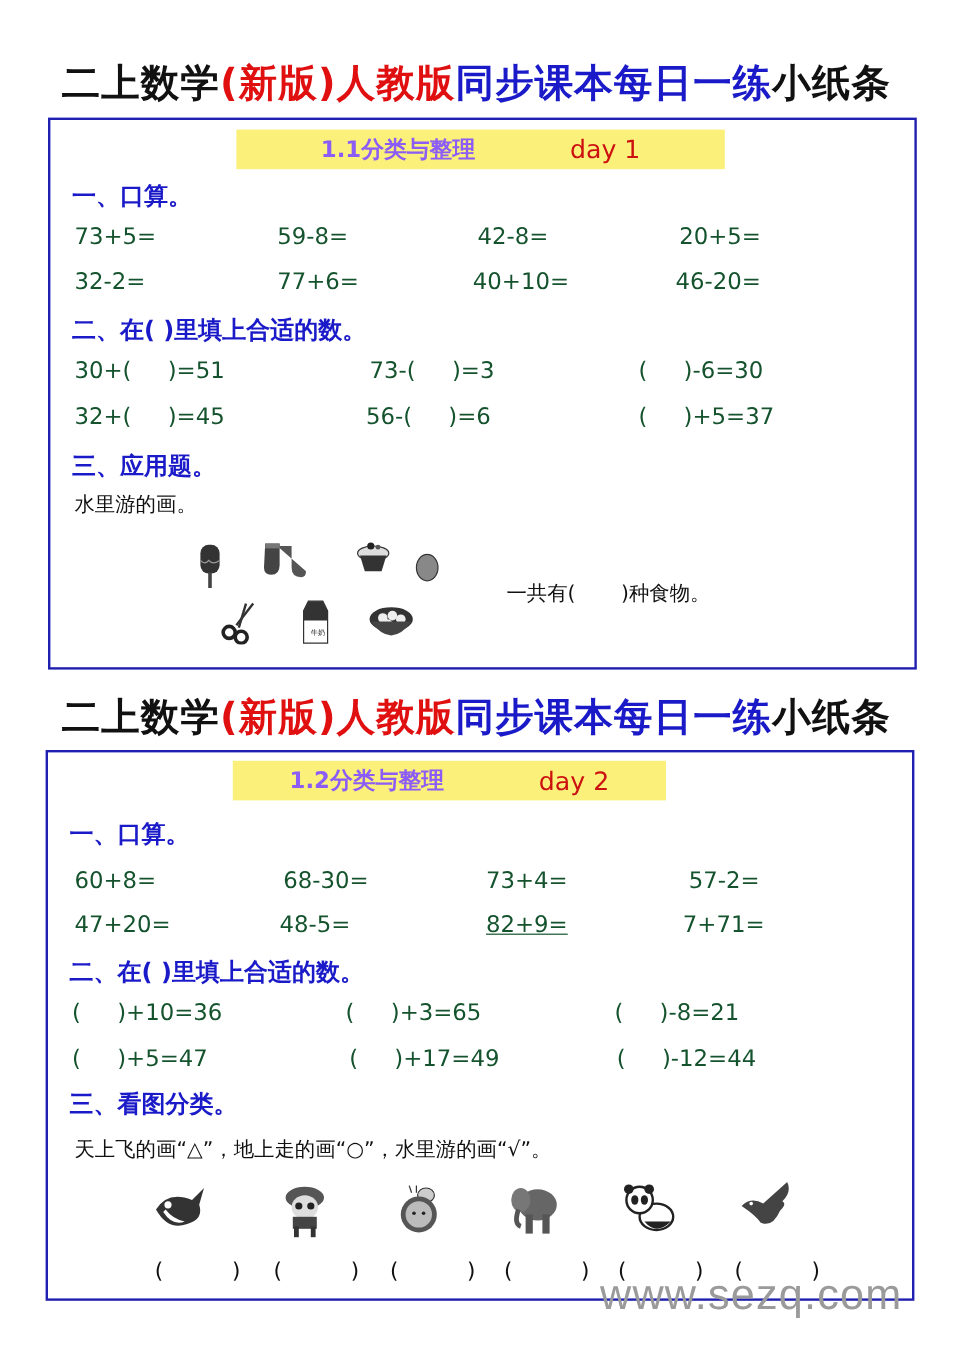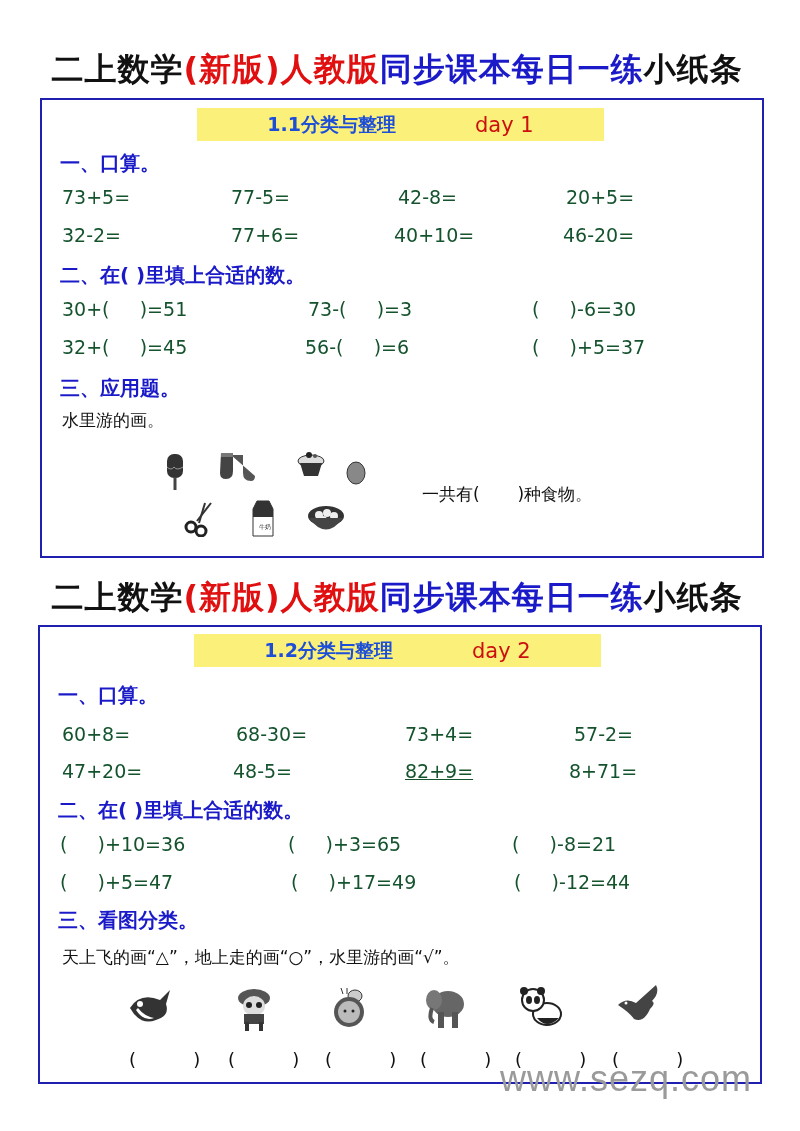--- a/index.html
+++ b/index.html
@@ -15,21 +15,21 @@
   .page-title .black { color: #111; }
   .page-title .red { color: #e01010; }
   .page-title .blue { color: #1a1ac8; }
   .card {
     position: absolute; border: 2px solid #2020b0; background: #fff;
   }
   .banner {
     position: absolute; background: #fbf07a; height: 33px;
     font-size: 19px; font-weight: bold; display: flex; align-items: center; justify-content: center;
   }
-  .banner .lesson { color: #1d4ed8; margin-right: 79px; }
+  .banner .lesson { color: #8b5cf6; margin-right: 79px; }
   .banner .day { color: #cc1010; font-weight: normal; font-size: 21px; }
   .section-head {
     position: absolute; color: #1a1ac8; font-size: 20px; font-weight: bold; white-space: nowrap;
   }
   .row { position: absolute; font-size: 19px; white-space: pre; color: #14532d; }
   .txt { position: absolute; font-size: 17px; white-space: pre; color: #111; }
   .pic { position: absolute; display: flex; align-items: center; justify-content: center; }
   .watermark {
     position: absolute; left: 500px; top: 1058px; font-size: 36px; color: #9a9a9a;
     font-family: "Liberation Sans", sans-serif; letter-spacing: 1px;
@@ -45,21 +45,21 @@
 
 <div class="card" style="left:40px; top:98px; width:724px; height:460px;"></div>
 
 <div class="banner" style="left:197px; top:108px; width:407px;">
   <span class="lesson">1.1分类与整理</span>
   <span class="day">day 1</span>
 </div>
 
 <div class="section-head" style="left:60px; top:150px;">一、口算。</div>
 <div class="row" style="left:62px; top:186px;">73+5=</div>
-<div class="row" style="left:231px; top:186px;">77-5=</div>
+<div class="row" style="left:231px; top:186px;">59-8=</div>
 <div class="row" style="left:398px; top:186px;">42-8=</div>
 <div class="row" style="left:566px; top:186px;">20+5=</div>
 <div class="row" style="left:62px; top:224px;">32-2=</div>
 <div class="row" style="left:231px; top:224px;">77+6=</div>
 <div class="row" style="left:394px; top:224px;">40+10=</div>
 <div class="row" style="left:563px; top:224px;">46-20=</div>
 
 <div class="section-head" style="left:60px; top:262px;">二、在( )里填上合适的数。</div>
 <div class="row" style="left:62px; top:298px;">30+(     )=51</div>
 <div class="row" style="left:308px; top:298px;">73-(     )=3</div>
@@ -124,34 +124,34 @@
     </svg>
 </div>
 <div class="txt" style="left:422px; top:483px;">一共有(       )种食物。</div>
 
 <div class="page-title" style="top:576px;">
   <span class="black">二上数学</span><span class="red">(新版)人教版</span><span class="blue">同步课本每日一练</span><span class="black">小纸条</span>
 </div>
 
 <div class="card" style="left:38px; top:625px; width:724px; height:459px;"></div>
 
-<div class="banner" style="left:194px; top:634px; width:407px;">
+<div class="banner" style="left:194px; top:634px; width:361px;">
   <span class="lesson">1.2分类与整理</span>
   <span class="day">day 2</span>
 </div>
 
 <div class="section-head" style="left:58px; top:682px;">一、口算。</div>
 <div class="row" style="left:62px; top:723px;">60+8=</div>
 <div class="row" style="left:236px; top:723px;">68-30=</div>
 <div class="row" style="left:405px; top:723px;">73+4=</div>
 <div class="row" style="left:574px; top:723px;">57-2=</div>
 <div class="row" style="left:62px; top:760px;">47+20=</div>
 <div class="row" style="left:233px; top:760px;">48-5=</div>
 <div class="row" style="left:405px; top:760px;text-decoration:underline;">82+9=</div>
-<div class="row" style="left:569px; top:760px;">8+71=</div>
+<div class="row" style="left:569px; top:760px;">7+71=</div>
 
 <div class="section-head" style="left:58px; top:797px;">二、在( )里填上合适的数。</div>
 <div class="row" style="left:60px; top:833px;">(     )+10=36</div>
 <div class="row" style="left:288px; top:833px;">(     )+3=65</div>
 <div class="row" style="left:512px; top:833px;">(     )-8=21</div>
 <div class="row" style="left:60px; top:871px;">(     )+5=47</div>
 <div class="row" style="left:291px; top:871px;">(     )+17=49</div>
 <div class="row" style="left:514px; top:871px;">(     )-12=44</div>
 
 <div class="section-head" style="left:58px; top:907px;">三、看图分类。</div>

